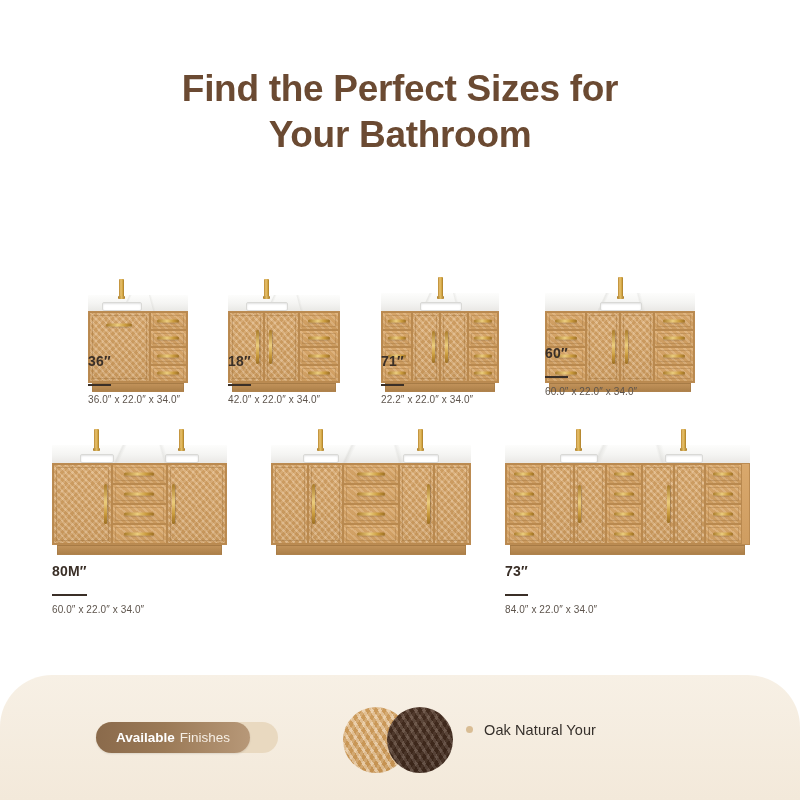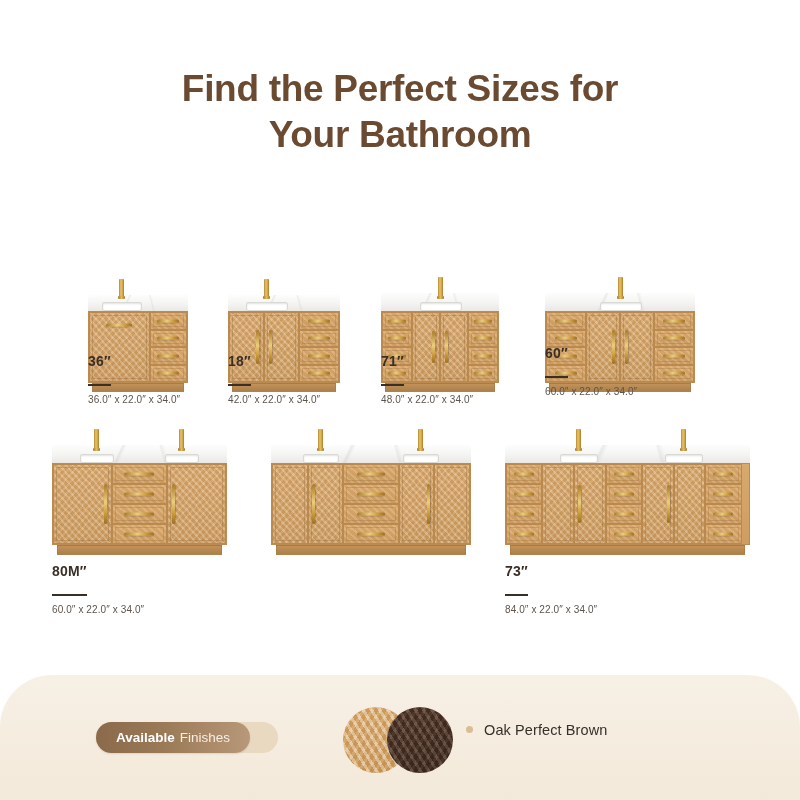--- a/index.html
+++ b/index.html
@@ -356,21 +356,21 @@
   <div class="label" style="left:88px;top:352px;">
     <div class="size-name">36″</div>
     <div class="size-dims">36.0″ x 22.0″ x 34.0″</div>
   </div>
   <div class="label" style="left:228px;top:352px;">
     <div class="size-name">18″</div>
     <div class="size-dims">42.0″ x 22.0″ x 34.0″</div>
   </div>
   <div class="label" style="left:381px;top:352px;">
     <div class="size-name">71″</div>
-    <div class="size-dims">48.0″ x 22.0″ x 34.0″</div>
+    <div class="size-dims">22.2″ x 22.0″ x 34.0″</div>
   </div>
   <div class="label" style="left:545px;top:344px;">
     <div class="size-name">60″</div>
     <div class="size-dims">60.0″ x 22.0″ x 34.0″</div>
   </div>
 
   <div class="row row2">
 
     <div class="cell" style="left:52px;top:0;width:175px;height:135px;">
       <div class="vanity-wrap" style="width:175px;height:128px;">
@@ -548,17 +548,17 @@
   </div>
 
   <div class="swatches">
     <div class="swatch sw-light"></div>
     <div class="swatch sw-dark"></div>
   </div>
 
   <div class="legend">
     <div class="legend-item">
       <span class="dot" style="background:#d9bd94;"></span>
-      <span class="legend-text">Oak Perfect Brown</span>
+      <span class="legend-text">Oak Natural Your</span>
     </div>
   </div>
 
 </div>
 
 </body></html>

